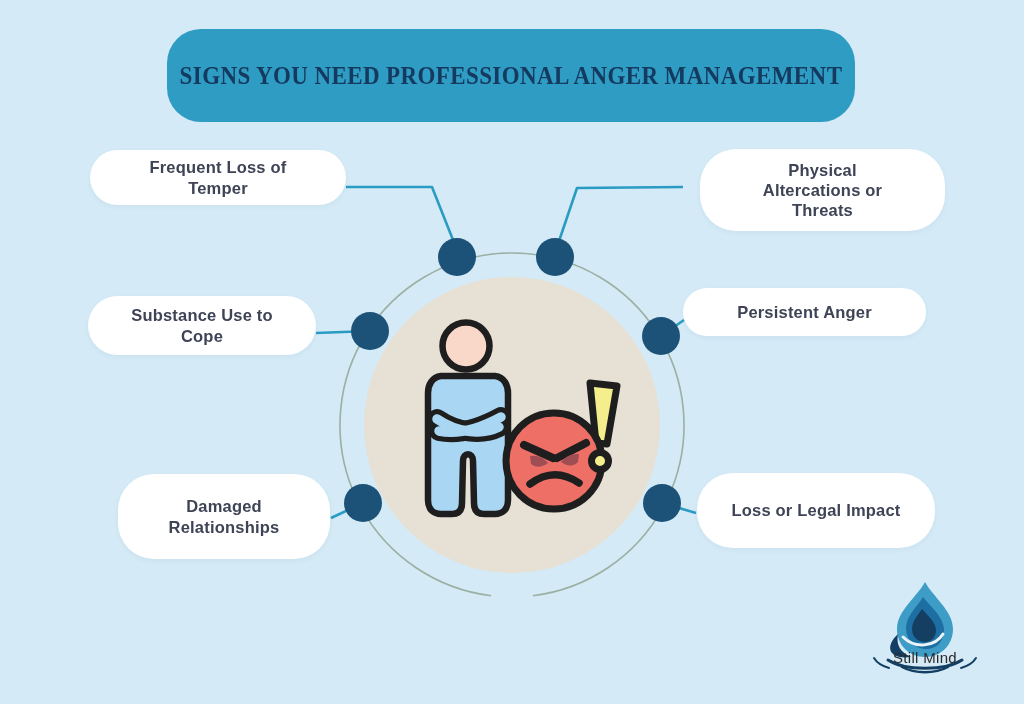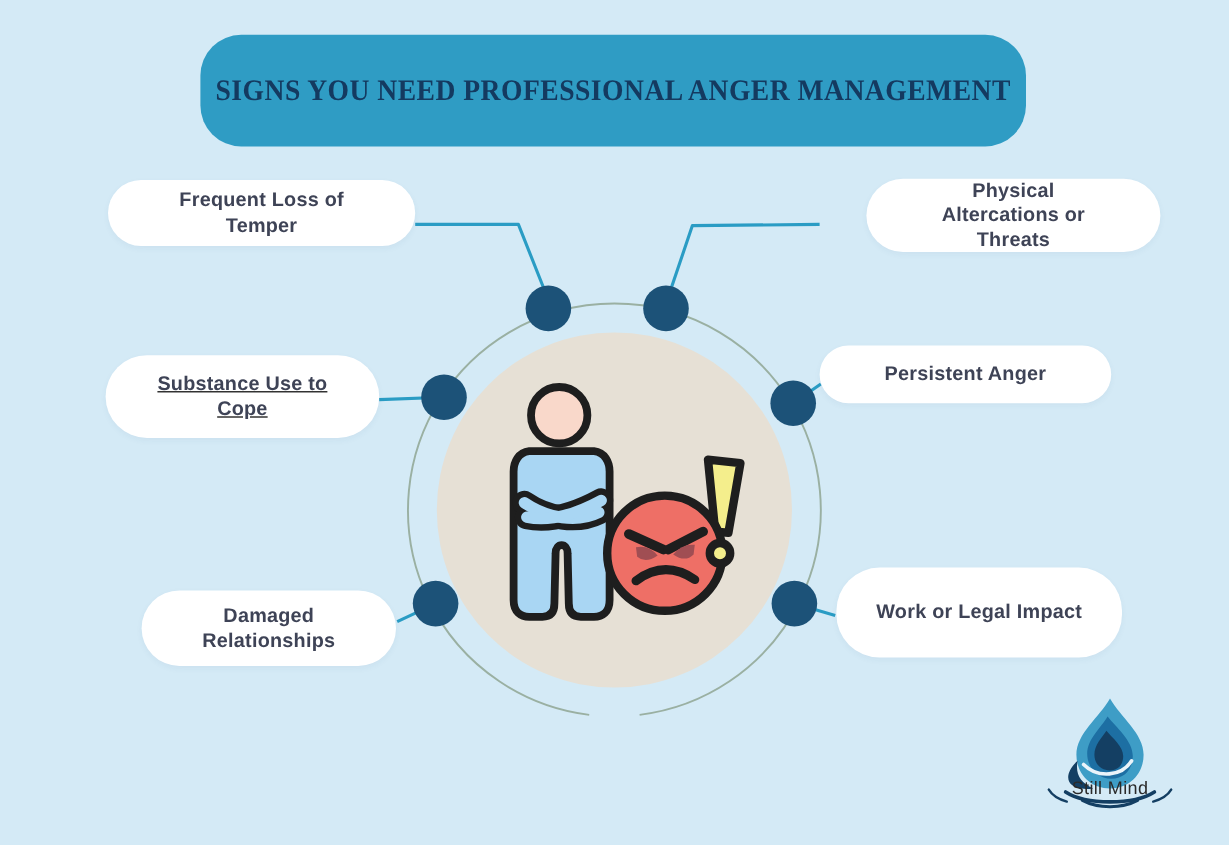--- a/index.html
+++ b/index.html
@@ -26,24 +26,24 @@
   .pill{
     position:absolute;background:var(--pill-bg);border-radius:36px;
     display:flex;align-items:center;justify-content:center;text-align:center;
     box-shadow:0 2px 5px rgba(40,80,110,.05);
   }
   .pill span{
     font-weight:bold;font-size:16.5px;line-height:1.22;color:var(--pill-text);
     white-space:pre-line;letter-spacing:.2px;
   }
   .p1{left:90px;top:150px;width:256px;height:55px;}
-  .p2{left:722px;top:149px;width:245px;height:61px;}
-  .p3{left:88px;top:296px;width:228px;height:69px;text-decoration:underline;}
+  .p2{left:700px;top:149px;width:245px;height:82px;}
+  .p3{left:88px;top:296px;width:228px;height:59px;}
   .p4{left:683px;top:288px;width:243px;height:48px;}
-  .p5{left:118px;top:474px;width:212px;height:63px;margin-top:18px;}
+  .p5{left:118px;top:474px;width:212px;height:85px;}
   .p6{left:697px;top:473px;width:238px;height:75px;}
 
   
   .ring{fill:none;stroke:var(--ring);stroke-width:1.6;}
   .center-disc{fill:var(--center-circle);}
   .connector{fill:none;stroke:var(--connector);stroke-width:2.6;stroke-linejoin:round;}
   .dot{fill:var(--dot);}
   .outline-stroke{stroke:var(--outline);}
   .skin{fill:var(--person-skin);}
   .bodyfill{fill:var(--person-body);}
@@ -155,16 +155,16 @@
 Cope</span>
 </div>
 <div class="pill p4">
   <span>Persistent Anger</span>
 </div>
 <div class="pill p5">
   <span>Damaged
 Relationships</span>
 </div>
 <div class="pill p6">
-  <span>Work or Legal Impact</span>
+  <span>Loss or Legal Impact</span>
 </div>
 
 <div class="logo-text">Still Mind</div>
 
 </body></html>

